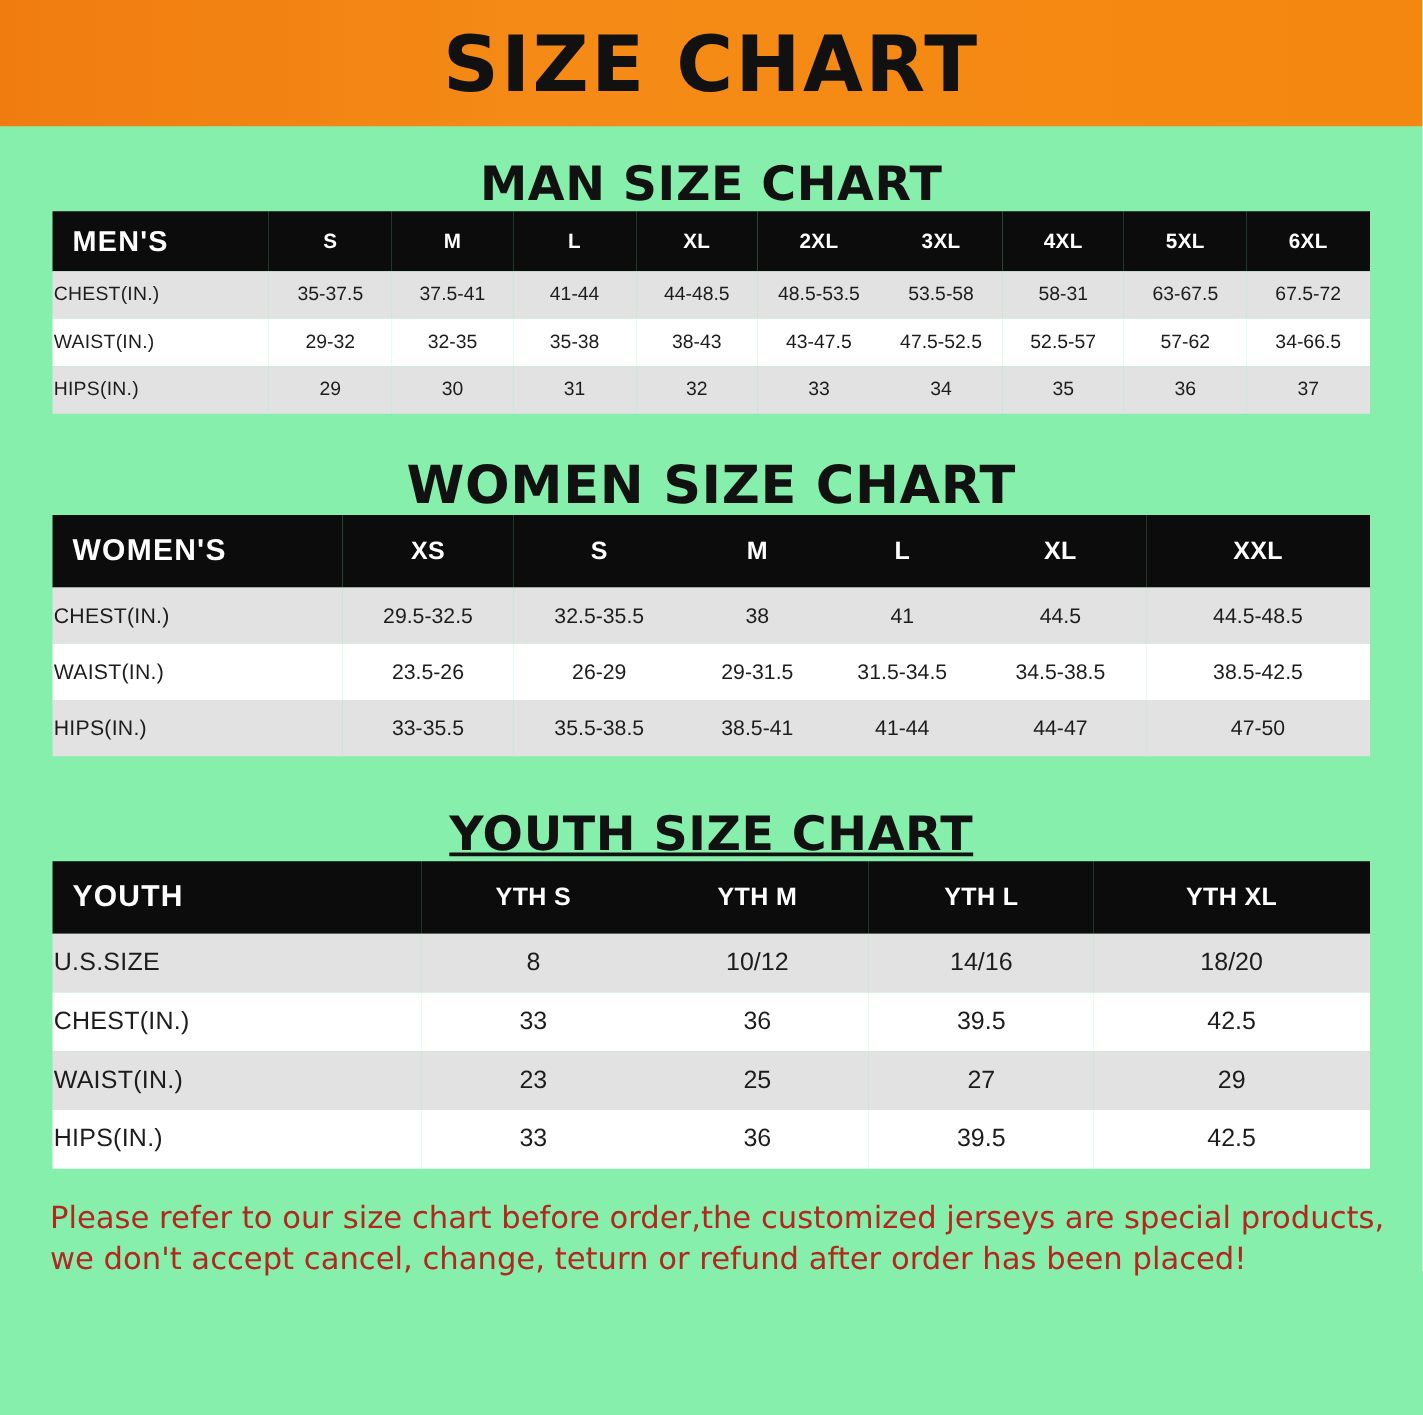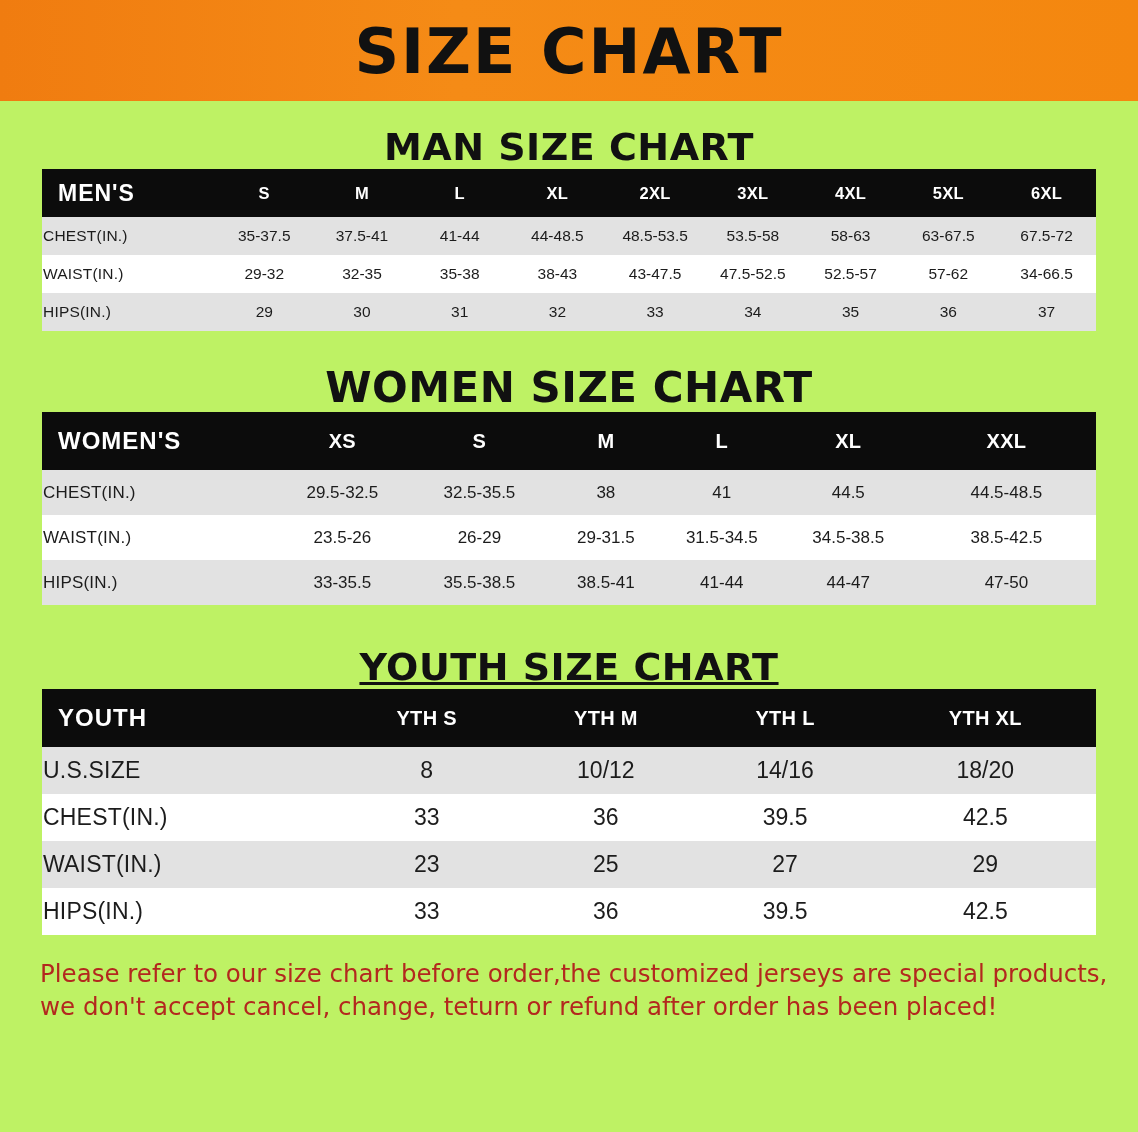--- a/index.html
+++ b/index.html
@@ -10,21 +10,21 @@
     width: 1138px;
     height: 1132px;
     background: #ffffff;
     font-family: "Liberation Sans", sans-serif;
     overflow: hidden;
   }
   .page {
     position: relative;
     width: 1138px;
     height: 1132px;
-    background: #bef264;
+    background: #86efac;
   }
 
   
   .banner {
     height: 101px;
     background: linear-gradient(to right, #f07c10 0%, #f58b16 40%, #f4870f 100%);
     display: flex;
     align-items: center;
     justify-content: center;
   }
@@ -101,21 +101,21 @@
   
   #women-table { font-size: 17px; }
   #women-table thead th { height: 56px; font-size: 20px; }
   #women-table thead th.rowlabel-head { font-size: 24px; }
   #women-table tbody td { height: 43px; font-size: 17px; }
 
   
   #youth-table { font-size: 17px; }
   #youth-table thead th { height: 56px; font-size: 20px; }
   #youth-table thead th.rowlabel-head { font-size: 24px; }
-  #youth-table tbody td { height: 45px; font-size: 23px; }
+  #youth-table tbody td { height: 45px; font-size: 20px; }
 
   
   .footer-note {
     margin: 22px 40px 0 40px;
     color: #b3281e;
     font-family: "DejaVu Sans", sans-serif;
     font-size: 24.5px;
     line-height: 1.35;
     text-align: left;
   }
@@ -161,21 +161,21 @@
       </thead>
       <tbody>
         <tr class="row-shade">
           <td class="rowlabel">CHEST(IN.)</td>
           <td>35-37.5</td>
           <td>37.5-41</td>
           <td>41-44</td>
           <td>44-48.5</td>
           <td>48.5-53.5</td>
           <td>53.5-58</td>
-          <td>58-63</td>
+          <td>58-31</td>
           <td>63-67.5</td>
           <td>67.5-72</td>
         </tr>
         <tr class="row-plain">
           <td class="rowlabel">WAIST(IN.)</td>
           <td>29-32</td>
           <td>32-35</td>
           <td>35-38</td>
           <td>38-43</td>
           <td>43-47.5</td>

